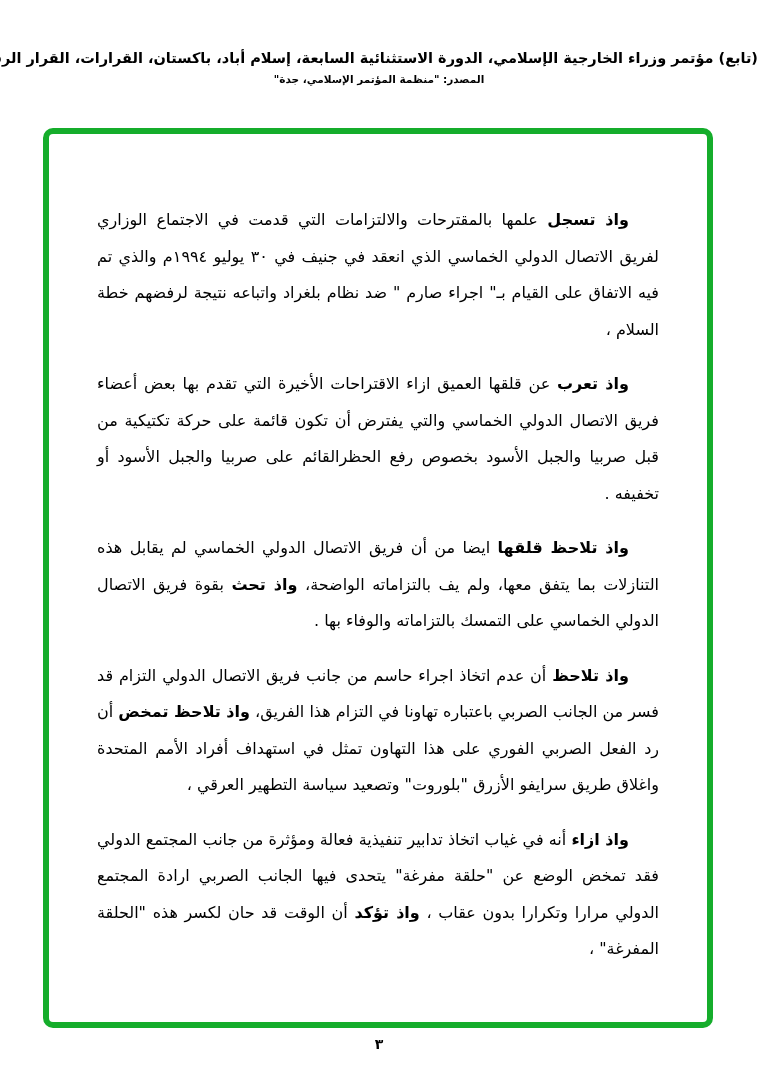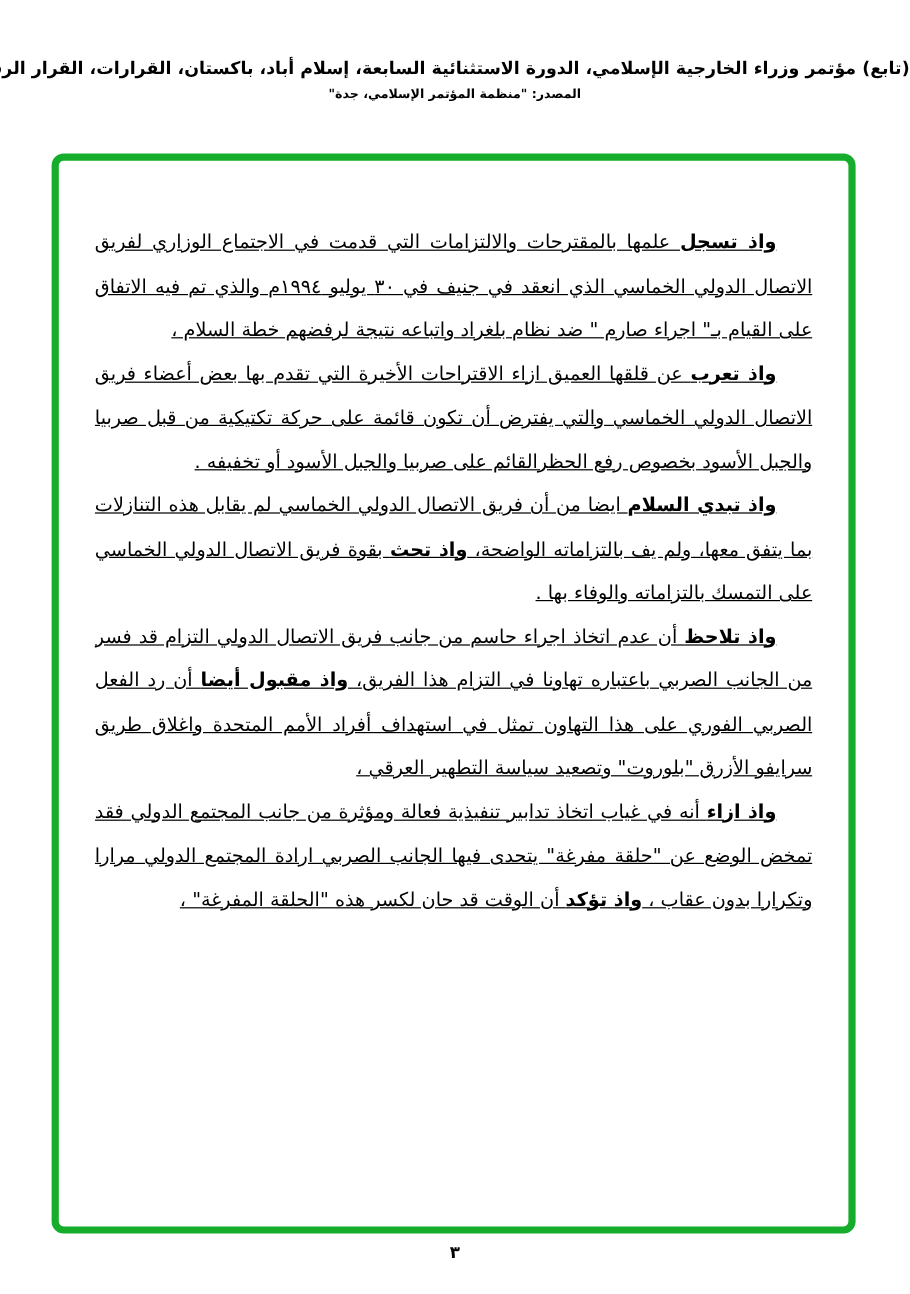--- a/index.html
+++ b/index.html
@@ -50,24 +50,23 @@
     top: 50px;
     width: 598px;
     height: 820px;
     direction: rtl;
     text-align: justify;
     font-size: 16px;
     line-height: 36.5px;
     overflow: hidden;
   }
   .para {
-    margin: 0;
+    margin: 18px;
     padding: 0;
     text-indent: 30px;
-    text-decoration: underline;
   }
   .para .b {
     font-weight: bold;
   }
   .page-number {
     position: absolute;
     top: 1036px;
     left: 0;
     width: 758px;
     text-align: center;
@@ -83,19 +82,19 @@
     <span>(تابع) مؤتمر وزراء الخارجية الإسلامي، الدورة الاستثنائية السابعة، إسلام أباد، باكستان، القرارات، القرار الرقم</span>
     
   </div>
   <div class="header-line2">المصدر: "منظمة المؤتمر الإسلامي، جدة"</div>
 </div>
 
 <div class="green-frame" style="border-color: rgb(21, 173, 43);">
   <div class="doc-content">
       <p class="para"><span class="b">واذ تسجل</span><span> علمها بالمقترحات والالتزامات التي قدمت في الاجتماع الوزاري لفريق الاتصال الدولي الخماسي الذي انعقد في جنيف في ٣٠ يوليو ١٩٩٤م والذي تم فيه الاتفاق على القيام بـ" اجراء صارم " ضد نظام بلغراد واتباعه نتيجة لرفضهم خطة السلام ،</span></p>
       <p class="para"><span class="b">واذ تعرب</span><span> عن قلقها العميق ازاء الاقتراحات الأخيرة التي تقدم بها بعض أعضاء فريق الاتصال الدولي الخماسي والتي يفترض أن تكون قائمة على حركة تكتيكية من قبل صربيا والجبل الأسود بخصوص رفع الحظرالقائم على صربيا والجبل الأسود أو تخفيفه .</span></p>
-      <p class="para"><span class="b">واذ تبدي السلام</span><span> ايضا من أن فريق الاتصال الدولي الخماسي لم يقابل هذه التنازلات بما يتفق معها، ولم يف بالتزاماته الواضحة، </span><span class="b">واذ تحث</span><span> بقوة فريق الاتصال الدولي الخماسي على التمسك بالتزاماته والوفاء بها .</span></p>
-      <p class="para"><span class="b">واذ تلاحظ</span><span> أن عدم اتخاذ اجراء حاسم من جانب فريق الاتصال الدولي التزام قد فسر من الجانب الصربي باعتباره تهاونا في التزام هذا الفريق، </span><span class="b">واذ مقبول أيضا</span><span> أن رد الفعل الصربي الفوري على هذا التهاون تمثل في استهداف أفراد الأمم المتحدة واغلاق طريق سرايفو الأزرق "بلوروت" وتصعيد سياسة التطهير العرقي ،</span></p>
+      <p class="para"><span class="b">واذ تلاحظ قلقها</span><span> ايضا من أن فريق الاتصال الدولي الخماسي لم يقابل هذه التنازلات بما يتفق معها، ولم يف بالتزاماته الواضحة، </span><span class="b">واذ تحث</span><span> بقوة فريق الاتصال الدولي الخماسي على التمسك بالتزاماته والوفاء بها .</span></p>
+      <p class="para"><span class="b">واذ تلاحظ</span><span> أن عدم اتخاذ اجراء حاسم من جانب فريق الاتصال الدولي التزام قد فسر من الجانب الصربي باعتباره تهاونا في التزام هذا الفريق، </span><span class="b">واذ تلاحظ تمخض</span><span> أن رد الفعل الصربي الفوري على هذا التهاون تمثل في استهداف أفراد الأمم المتحدة واغلاق طريق سرايفو الأزرق "بلوروت" وتصعيد سياسة التطهير العرقي ،</span></p>
       <p class="para"><span class="b">واذ ازاء</span><span> أنه في غياب اتخاذ تدابير تنفيذية فعالة ومؤثرة من جانب المجتمع الدولي فقد تمخض الوضع عن "حلقة مفرغة" يتحدى فيها الجانب الصربي ارادة المجتمع الدولي مرارا وتكرارا بدون عقاب ، </span><span class="b">واذ تؤكد</span><span> أن الوقت قد حان لكسر هذه "الحلقة المفرغة" ،</span></p>
     </div>
 </div>
 
 <div class="page-number">٣</div>
 
 </body></html>

